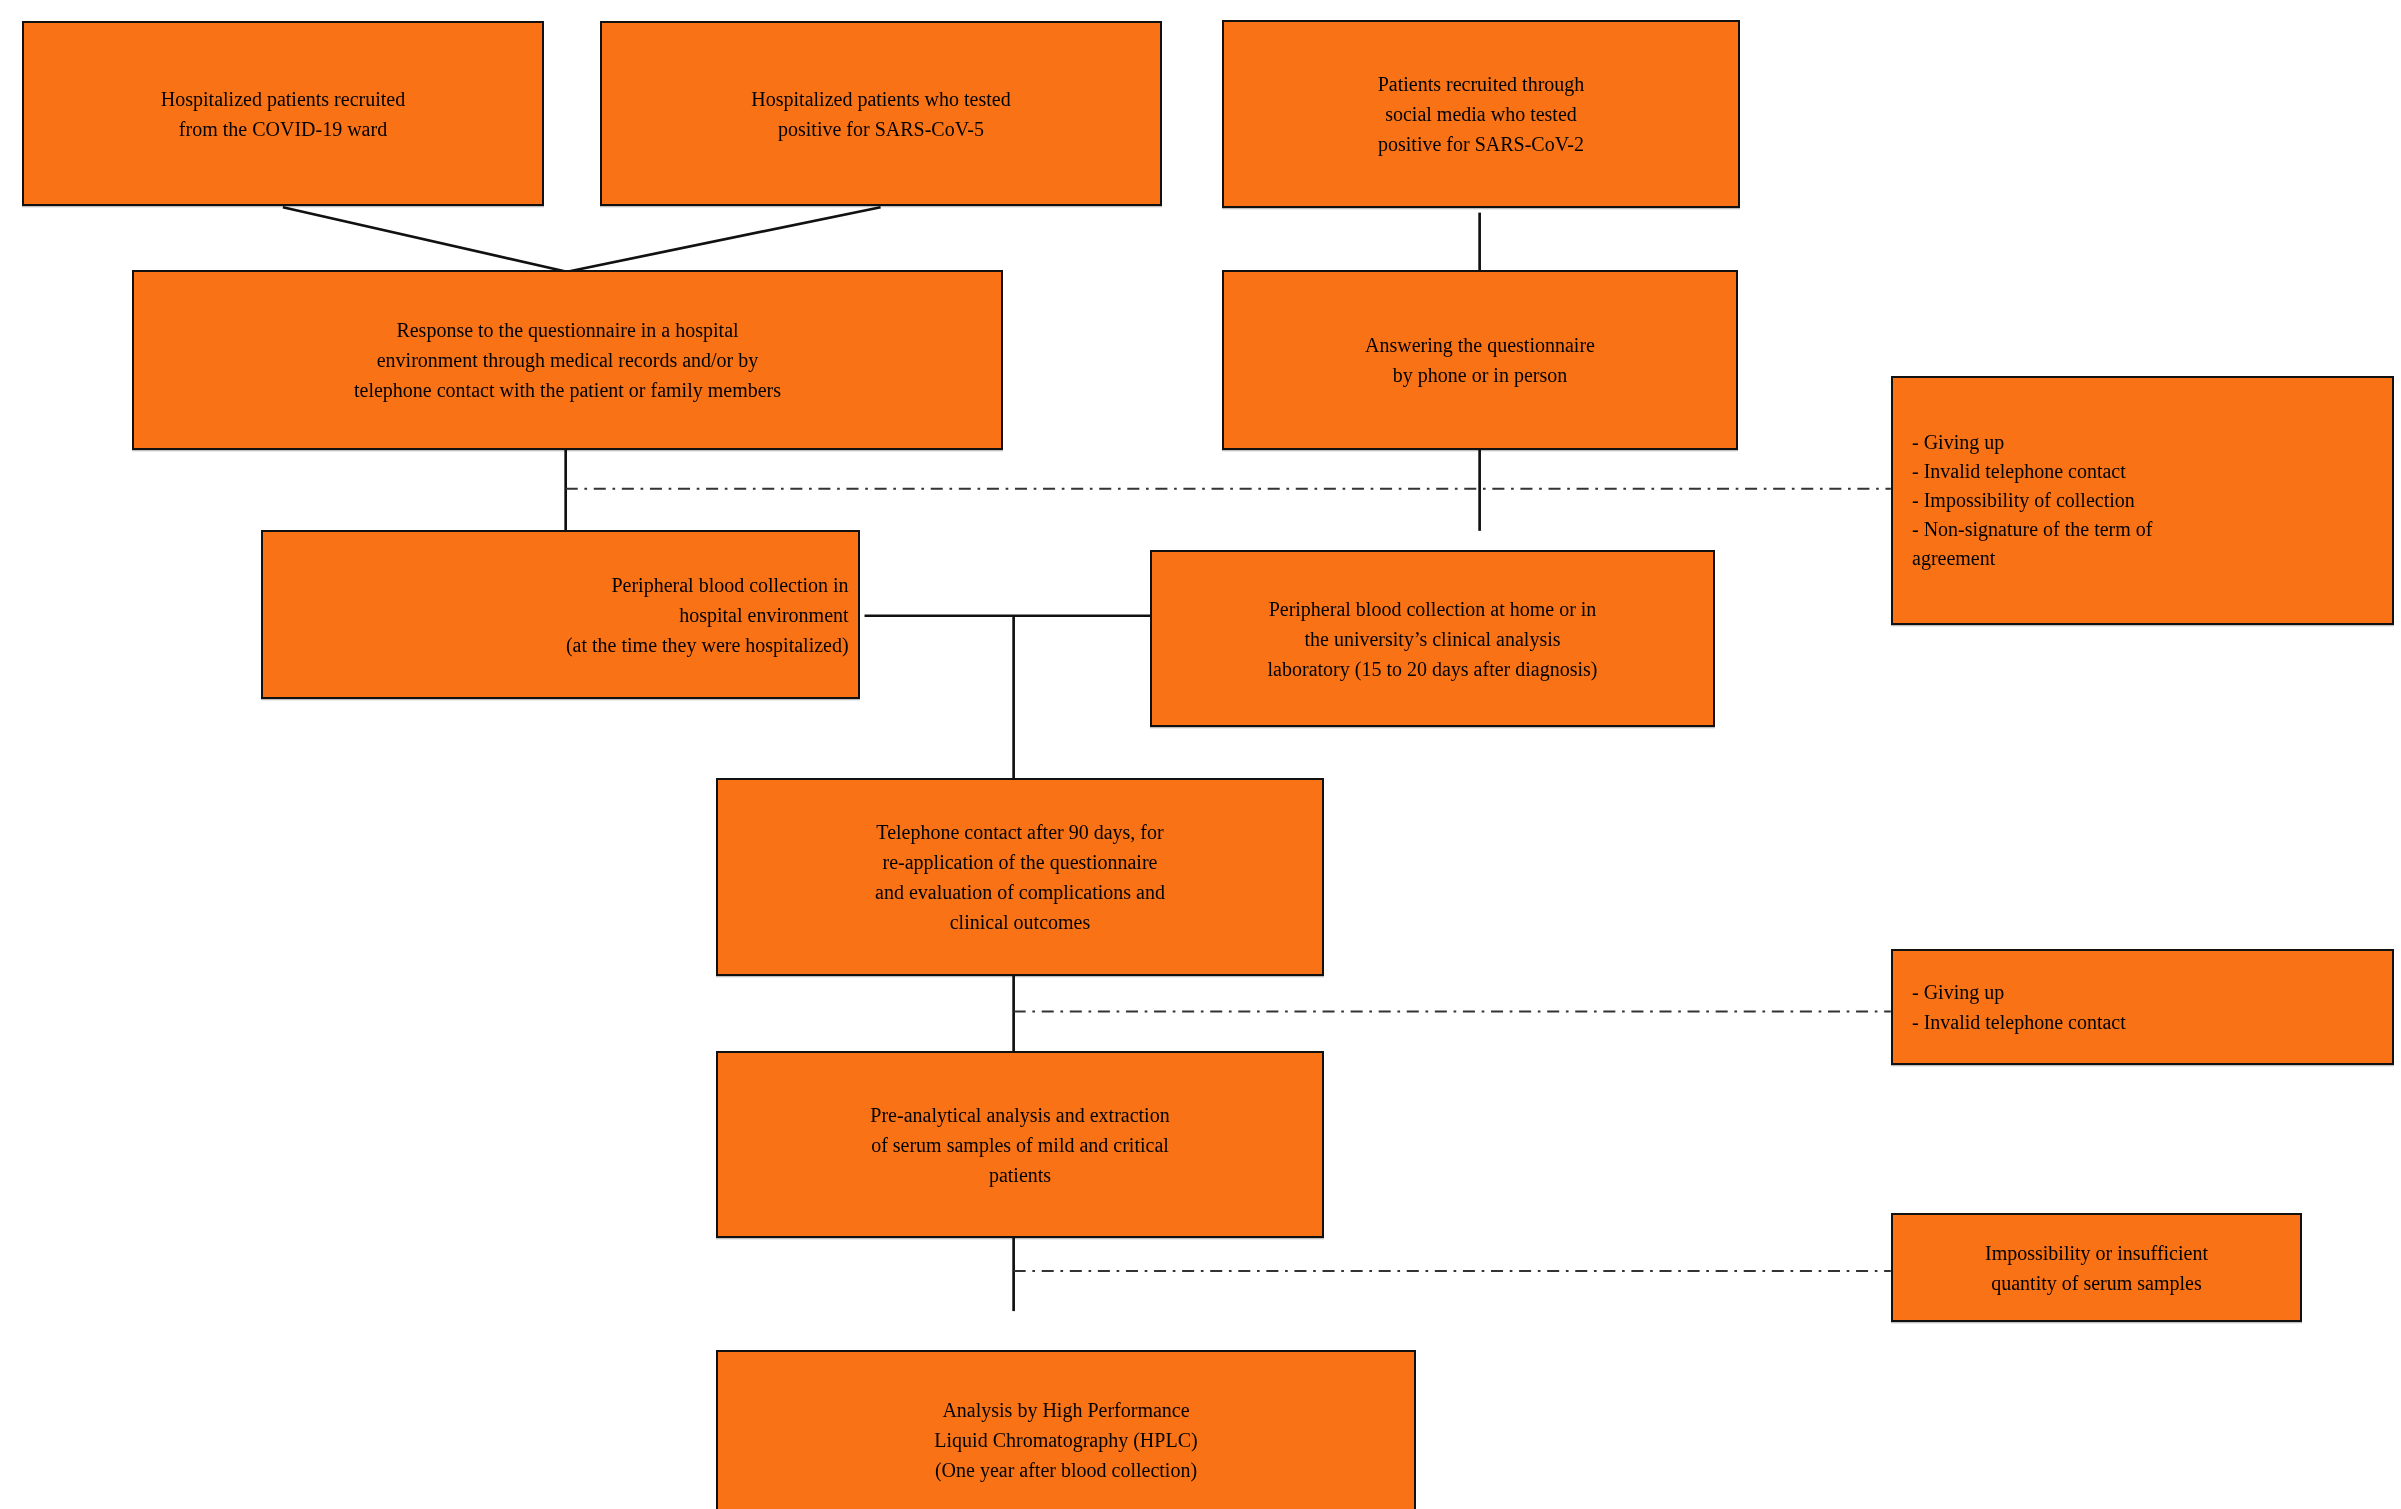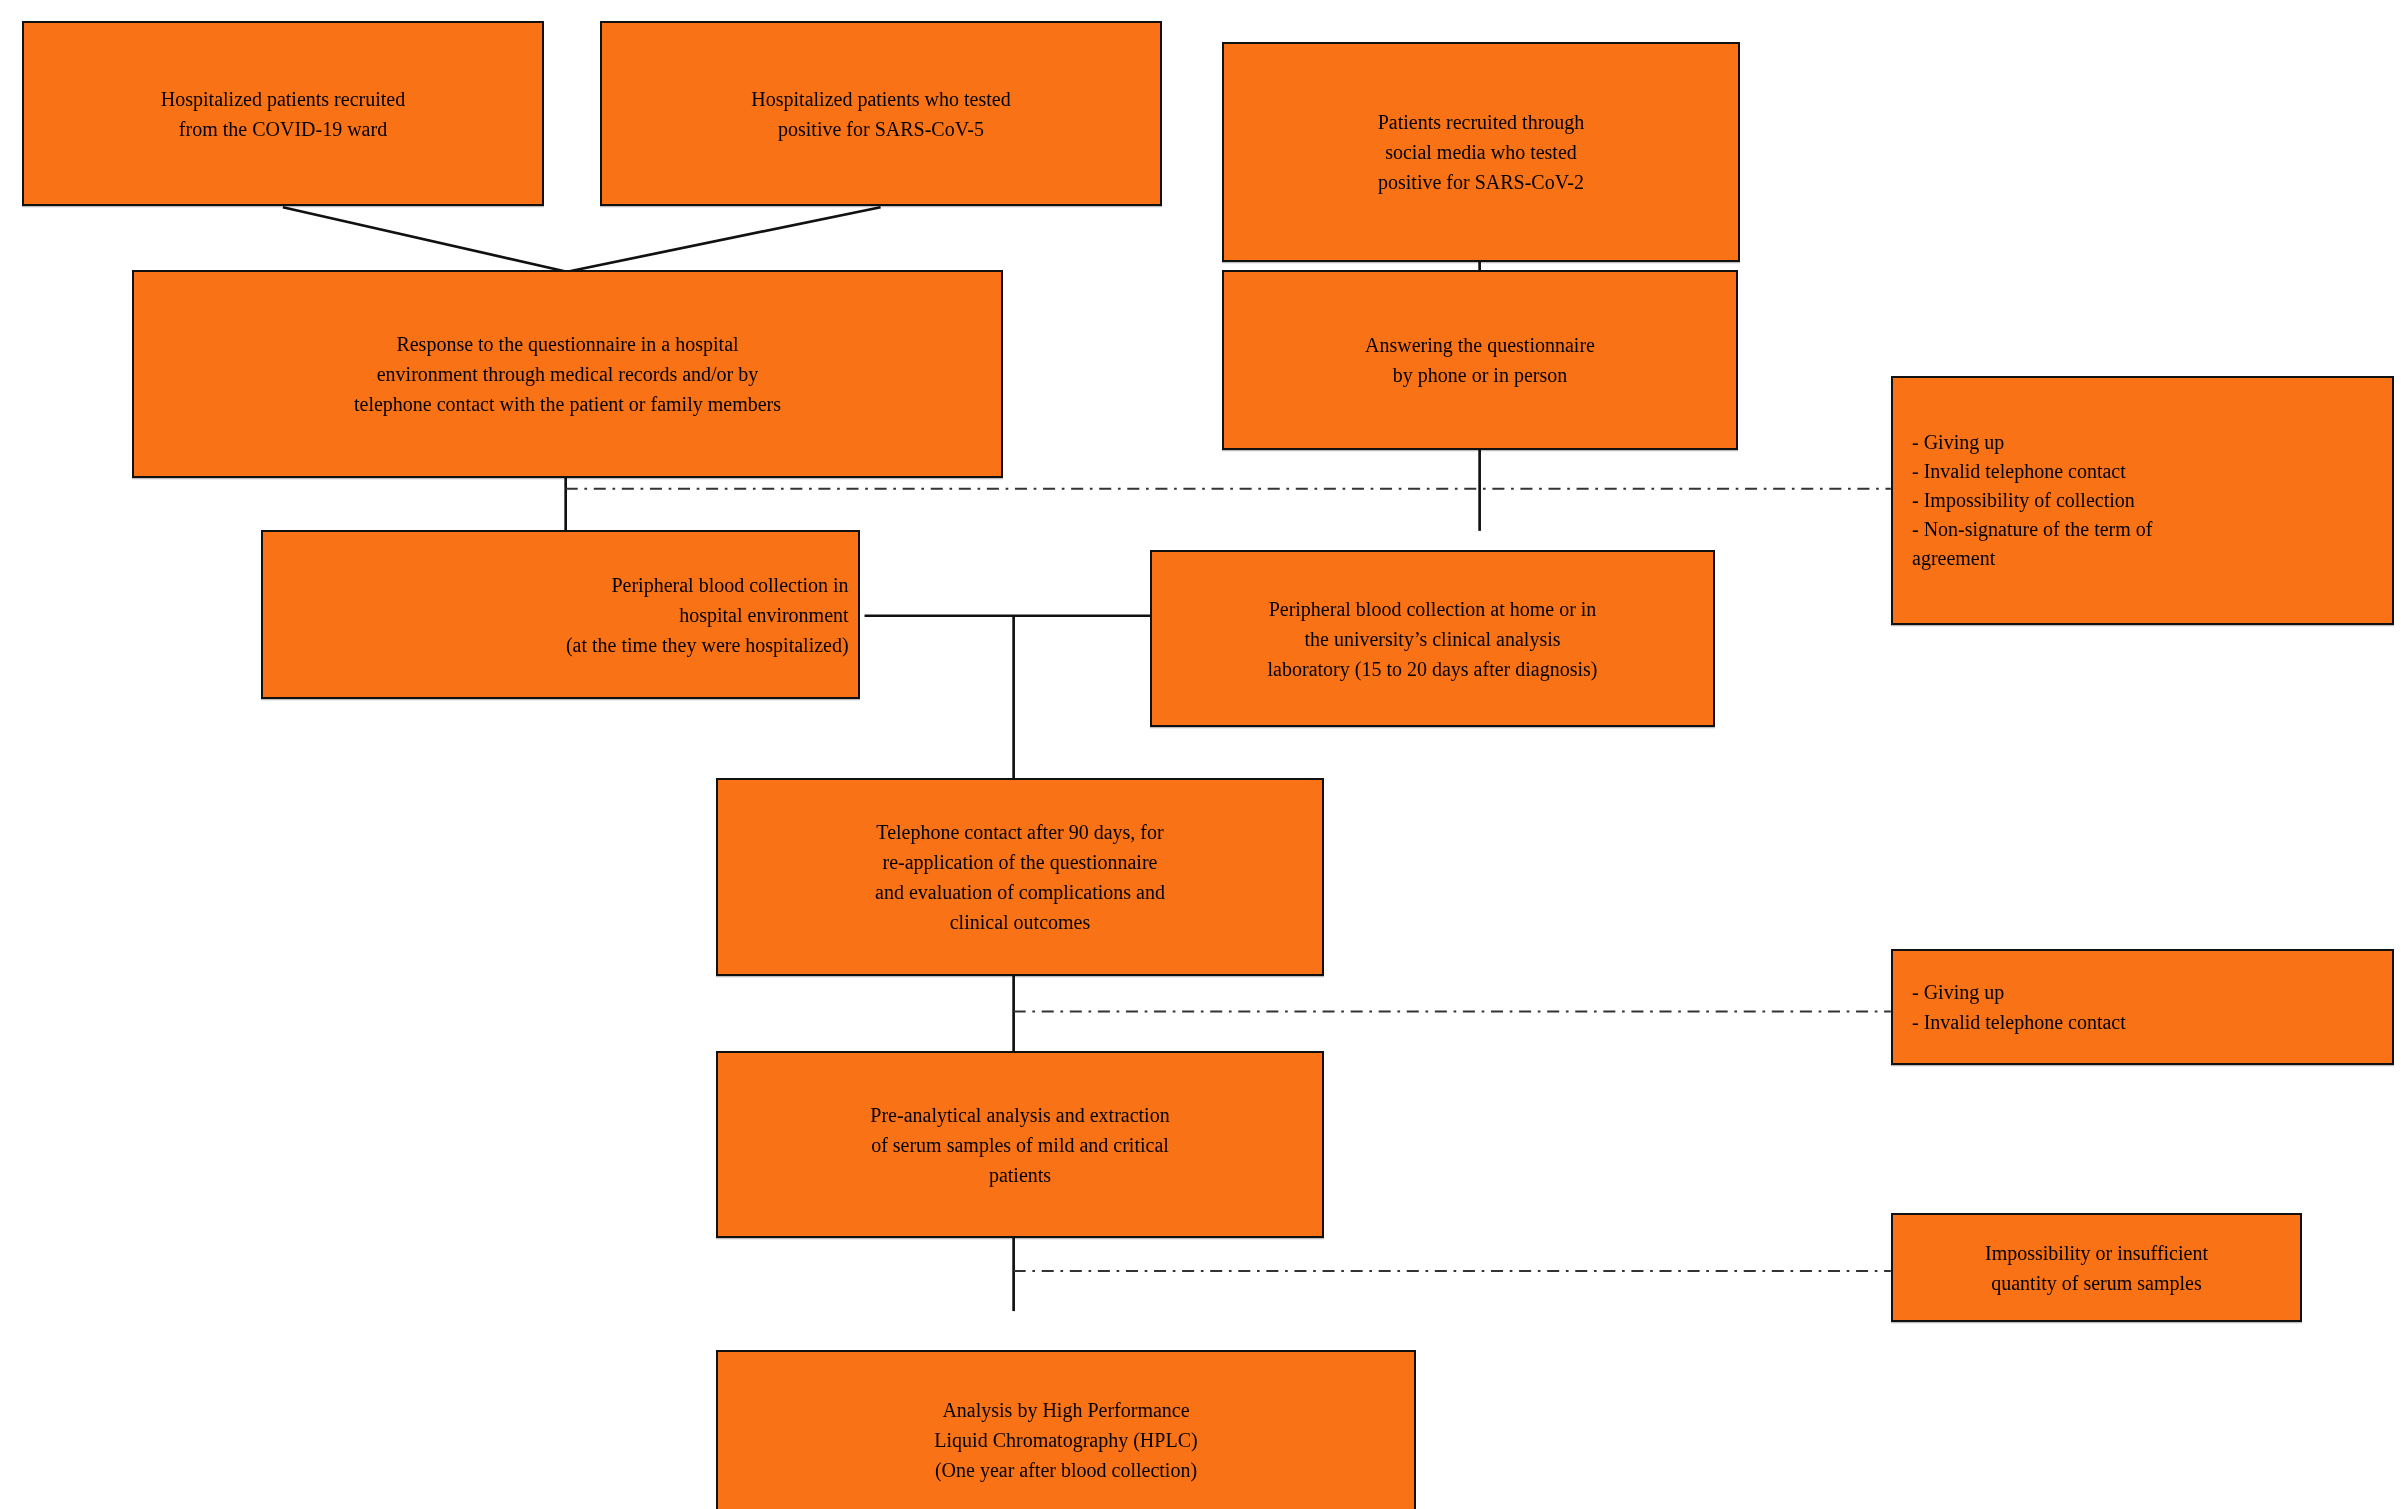--- a/index.html
+++ b/index.html
@@ -74,27 +74,27 @@
   <div class="fbox" style="left:22px; top:21.4px; width:522px; height:185px;">
     <div class="box-text">Hospitalized patients recruited
 from the COVID-19 ward</div>
   </div>
 
   <div class="fbox" style="left:600px; top:21.4px; width:562px; height:185px;">
     <div class="box-text">Hospitalized patients who tested
 positive for SARS-CoV-5</div>
   </div>
 
-  <div class="fbox" style="left:1222px; top:42px; width:518px; height:220px;justify-content:flex-end;">
+  <div class="fbox" style="left:1222px; top:20px; width:518px; height:188px;justify-content:flex-end;">
     <div class="box-text">Patients recruited through
 social media who tested
 positive for SARS-CoV-2</div>
   </div>
 
-  <div class="fbox" style="left:132px; top:270px; width:871px; height:208px;">
+  <div class="fbox" style="left:132px; top:270px; width:871px; height:180px;">
     <div class="box-text">Response to the questionnaire in a hospital
 environment through medical records and/or by
 telephone contact with the patient or family members</div>
   </div>
 
   <div class="fbox" style="left:1222px; top:270px; width:516px; height:180px;">
     <div class="box-text">Answering the questionnaire
 by phone or in person</div>
   </div>
 

